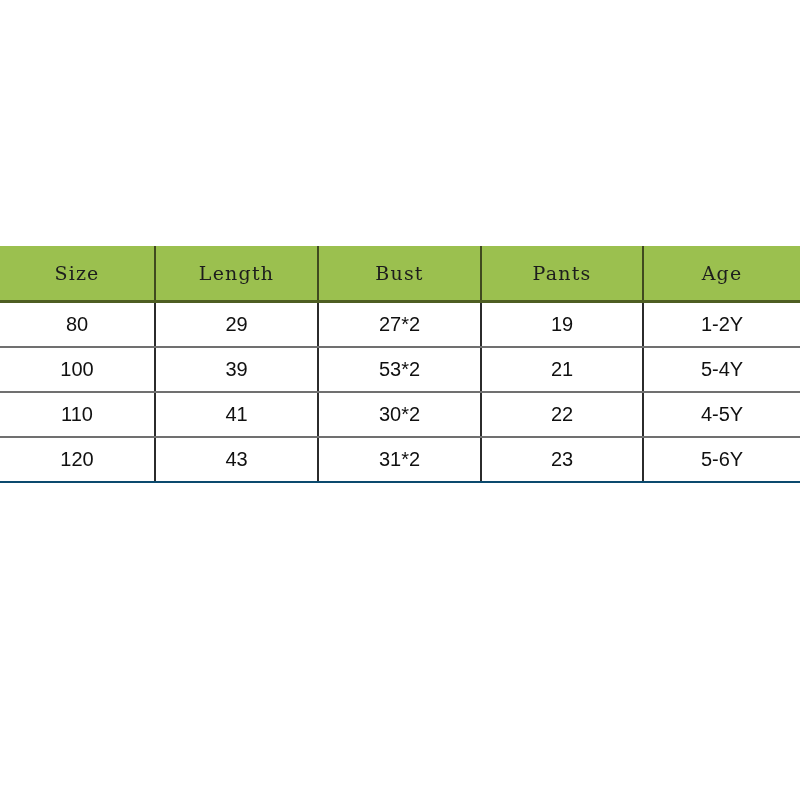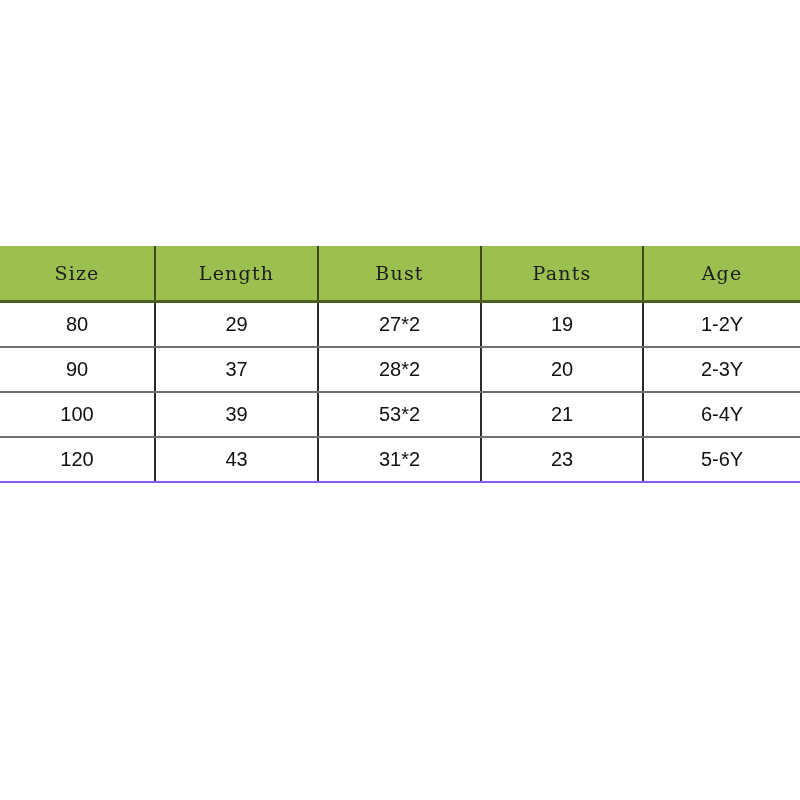--- a/index.html
+++ b/index.html
@@ -74,21 +74,21 @@
     padding: 0;
     border-right: 2px solid #2b2b2b;
     border-bottom: 2px solid #707070;
     box-sizing: border-box;
   }
   table.size-table tbody td:last-child {
     border-right: none;
     border-radius: 7px;
   }
   table.size-table tbody tr:last-child td {
-    border-bottom: 2px solid #8b5cf6;
+    border-bottom: 2px solid #0c4a6e;
   }
 </style>
 </head>
 <body>
 
 <div id="canvas">
 
   <div class="size-table-wrap">
     <table class="size-table">
       <colgroup>
@@ -111,32 +111,32 @@
 
       <tbody>
         <tr>
           <td>80</td>
           <td>29</td>
           <td>27*2</td>
           <td>19</td>
           <td>1-2Y</td>
         </tr>
         <tr>
-          <td>90</td>
-          <td>37</td>
-          <td>28*2</td>
-          <td>20</td>
-          <td>2-3Y</td>
-        </tr>
-        <tr>
           <td>100</td>
           <td>39</td>
           <td>53*2</td>
           <td>21</td>
-          <td>6-4Y</td>
+          <td>5-4Y</td>
+        </tr>
+        <tr>
+          <td>110</td>
+          <td>41</td>
+          <td>30*2</td>
+          <td>22</td>
+          <td>4-5Y</td>
         </tr>
         <tr>
           <td>120</td>
           <td>43</td>
           <td>31*2</td>
           <td>23</td>
           <td>5-6Y</td>
         </tr>
       </tbody>
     </table>

